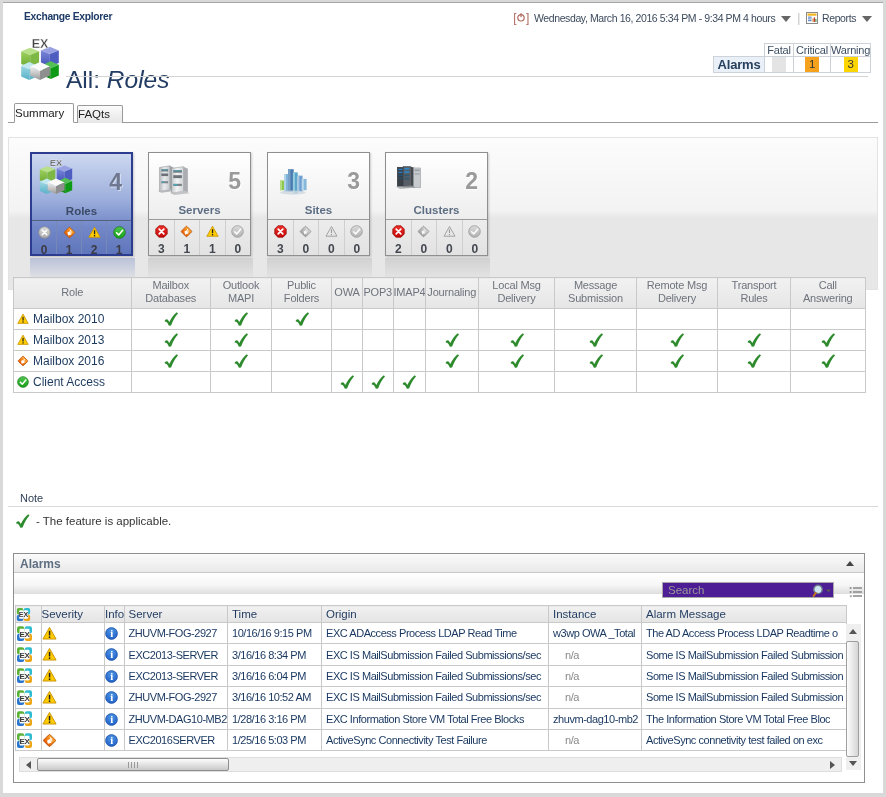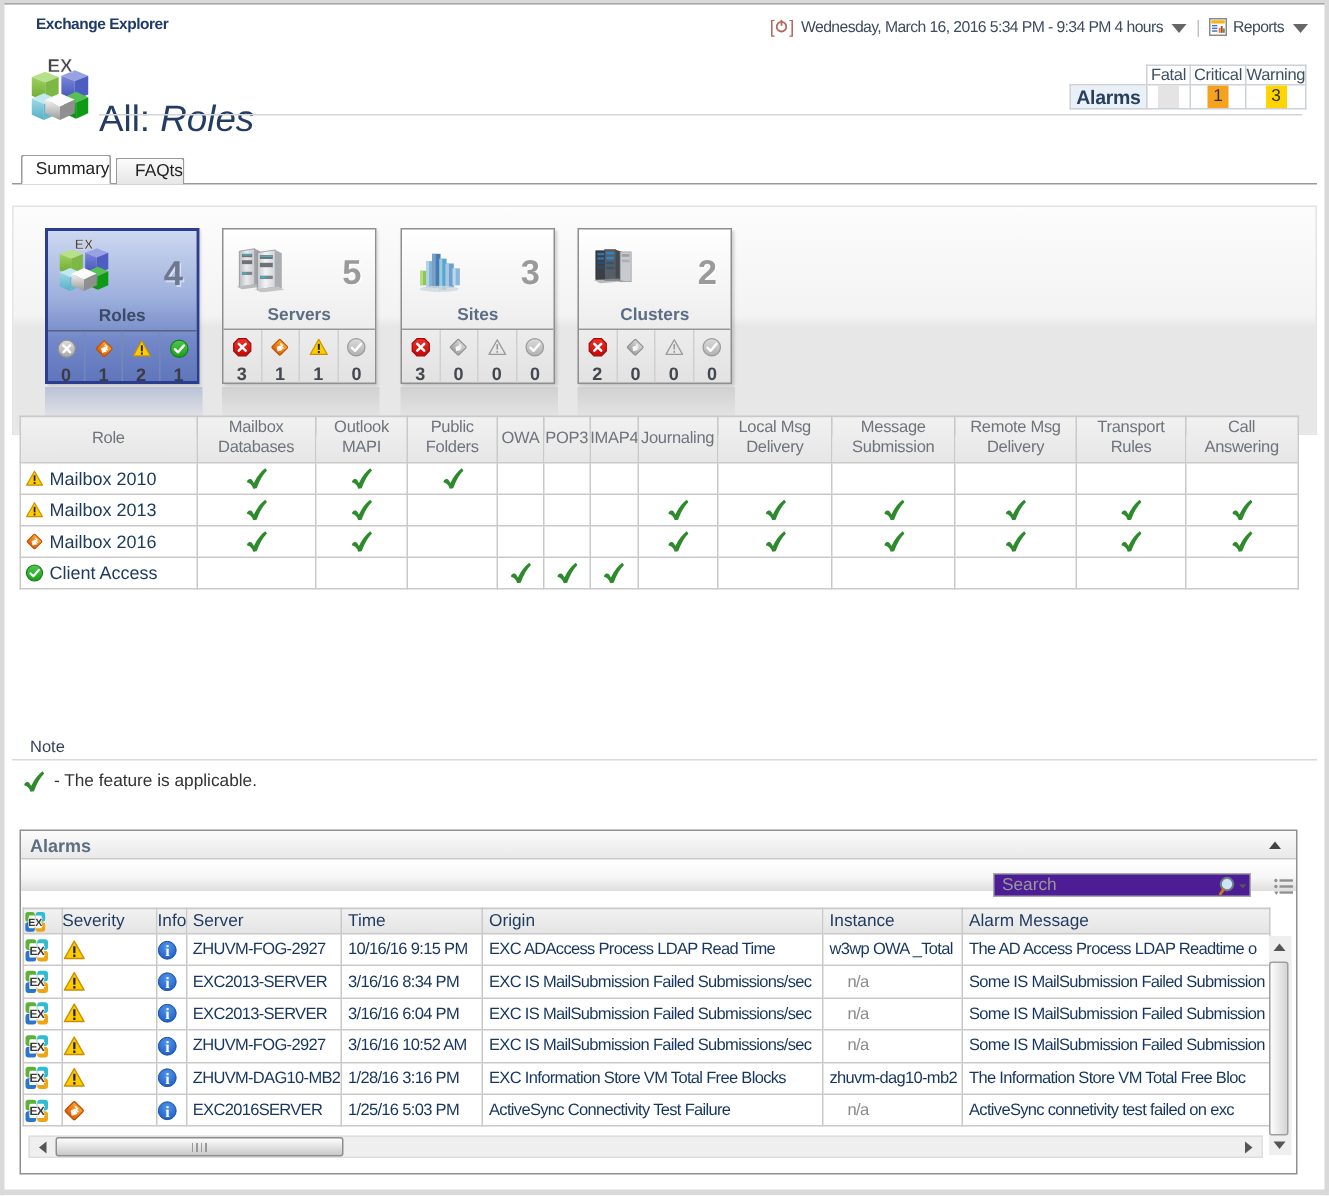--- a/index.html
+++ b/index.html
@@ -23,21 +23,21 @@
 #title-line { left:66px; top:76px; width:802px; height:1px; background:#d4d4d4; }
 
 #mini { left:713px; top:43px; font-size:11px; letter-spacing:-0.2px; }
 #mini table { border-collapse:collapse; }
 #mini td { border:1px solid #ccd2d8; text-align:center; color:#3d4f63; padding:0; }
 #mini td.empty { width:51px; border:none; background:transparent; }
 #mini .lbl { background:#e9f0f8; font-weight:bold; color:#27405e; font-size:13px; height:16px; }
 #mini .sw { display:inline-block; width:14px; height:15px; line-height:15px; font-size:11.5px; color:#333; vertical-align:middle; }
 
 #tabs { left:8px; top:103px; width:870px; height:20px; border-bottom:1px solid #9a9a9a; }
-.tab { position:absolute; bottom:-1px; font-size:11.5px; color:#222; text-align:right; }
+.tab { position:absolute; bottom:-1px; font-size:11.5px; color:#222; text-align:left; }
 #tab1 { left:6px; width:60px; height:20px; background:#fff; border:1px solid #9a9a9a; border-bottom:1px solid #fff; border-radius:2px 2px 0 0; line-height:19px; }
 #tab2 { left:69px; width:46px; height:18px; background:linear-gradient(#fbfbfb,#e6e6e6); border:1px solid #9a9a9a; border-bottom:none; border-radius:2px 2px 0 0; line-height:17px;margin-top:40px; }
 
 #band { left:8px; top:137px; width:870px; height:153px; background:linear-gradient(#fcfcfc 0%, #f3f3f3 48%, #e7e7e7 53%, #e7e7e7 100%); border:1px solid #e3e3e3; }
 .tile { position:absolute; top:152px; width:103px; height:104px; border:1px solid #8f8f8f; background:linear-gradient(#ffffff 0%, #f2f2f2 48%, #e2e2e2 100%); box-shadow:1px 1px 2px rgba(0,0,0,0.18); }
 .tile.sel { border:2px solid #2c3c8f; background:linear-gradient(#cdd8f0 0%, #9dafdc 45%, #7388c8 72%, #5f76bc 100%); }
 .tile .bigicon { position:absolute; left:6px; top:3px; }
 .tile .cnt { position:absolute; right:9px; top:15px; font-size:23px; font-weight:bold; color:#9a9a9a; text-shadow:1px 1px 0 #fff; }
 .tile.sel .cnt { color:#6e7890; text-shadow:1px 1px 0 rgba(255,255,255,0.5); }
 .tile .lab { position:absolute; left:0; right:0; top:51px; text-align:center; font-size:11.5px; font-weight:bold; color:#5d6e84; }

